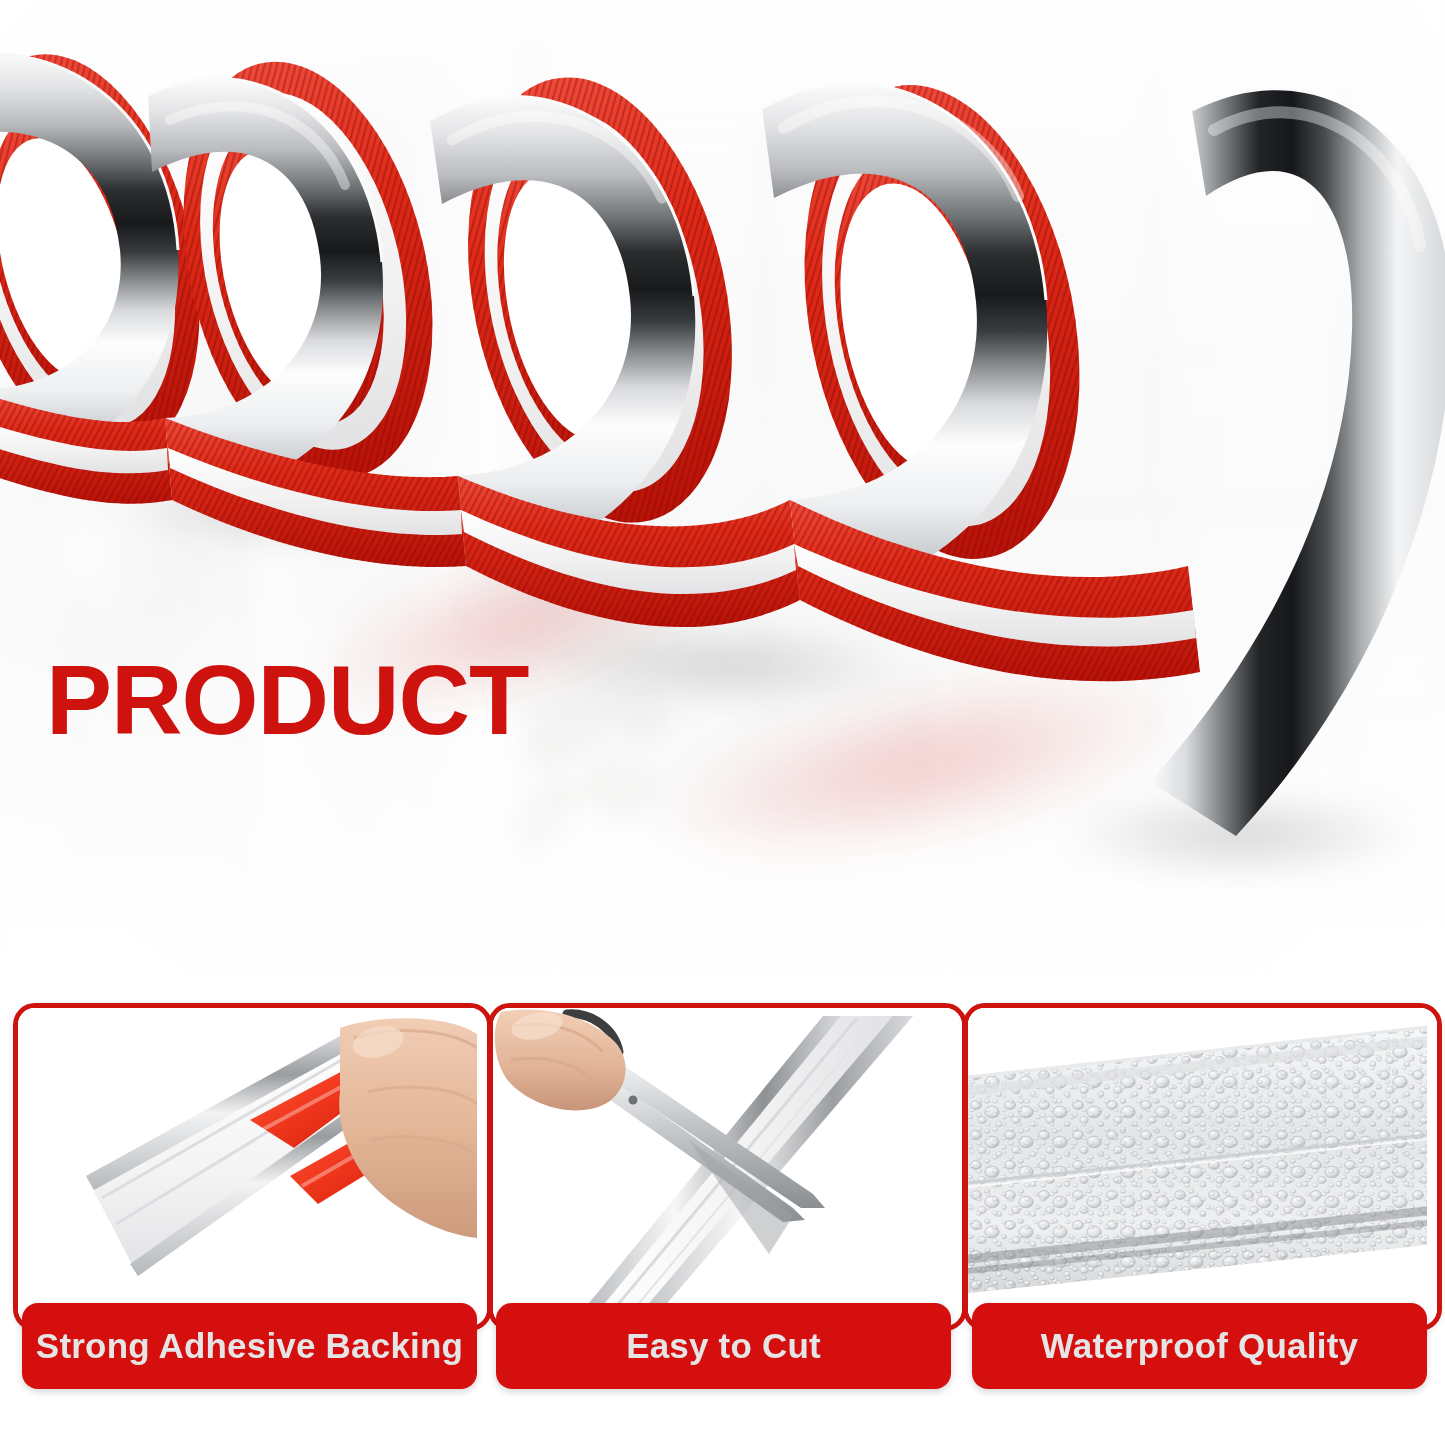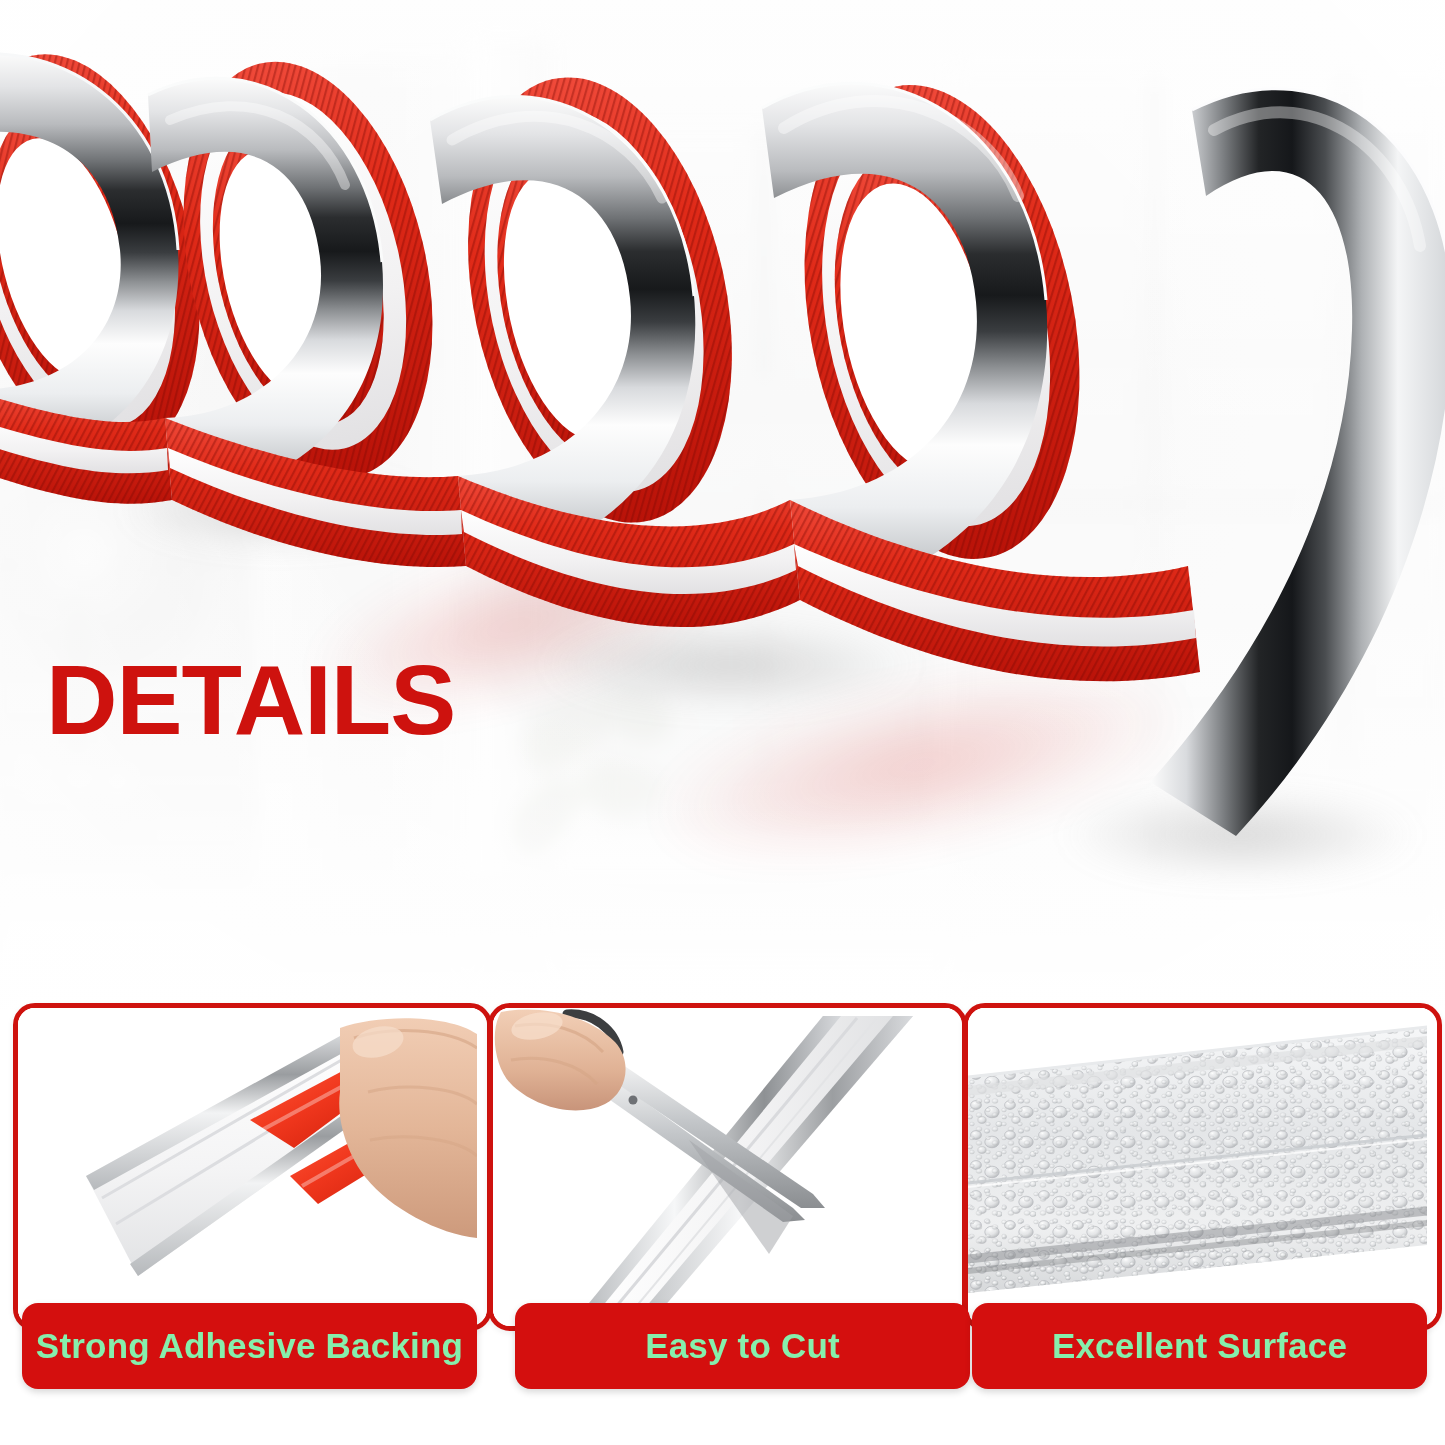--- a/index.html
+++ b/index.html
@@ -50,24 +50,24 @@
   
   .panels{position:absolute;left:0;top:1003px;width:1445px;height:442px;z-index:40;}
   .panel{position:absolute;top:0;width:469px;height:318px;
          border:5px solid #CE120E;border-radius:22px;background:#ffffff;overflow:hidden;
          box-shadow:0 2px 6px rgba(0,0,0,.07);}
   .panel.p1{left:13px;} .panel.p2{left:488px;} .panel.p3{left:963px;}
   .pfig{position:absolute;inset:0;overflow:hidden;background:#fff;}
   .caption{position:absolute;height:86px;border-radius:16px;background:#D40F0E;
            display:flex;align-items:center;justify-content:center;
            box-shadow:0 3px 7px rgba(0,0,0,.16);}
-  .caption span{color:#86efac;font-size:35px;font-weight:700;letter-spacing:.2px;white-space:nowrap;
+  .caption span{color:#e5e5e5;font-size:35px;font-weight:700;letter-spacing:.2px;white-space:nowrap;
                 font-family:"Liberation Sans","DejaVu Sans",sans-serif;}
   .caption.c1{left:22px;top:300px;width:455px;}
-  .caption.c2{left:515px;top:300px;width:455px;}
+  .caption.c2{left:496px;top:300px;width:455px;}
   .caption.c3{left:972px;top:300px;width:455px;}
 </style>
 </head>
 <body>
 
 <div id="stage">
 
   <div class="bg-room">
     <div class="blurlayer">
 
@@ -268,21 +268,21 @@
       <g opacity=".55">
         <path d="M 170,120 C 250,85 320,120 345,185" fill="none" stroke="#ffffff" stroke-width="10" stroke-linecap="round" opacity=".75"></path>
         <path d="M 452,140 C 540,88 630,128 662,198" fill="none" stroke="#ffffff" stroke-width="11" stroke-linecap="round" opacity=".75"></path>
         <path d="M 784,128 C 880,68 986,116 1018,196" fill="none" stroke="#ffffff" stroke-width="12" stroke-linecap="round" opacity=".75"></path>
         <path d="M 1214,130 C 1310,78 1404,148 1420,246" fill="none" stroke="#ffffff" stroke-width="12" stroke-linecap="round" opacity=".7"></path>
       </g>
     </svg>
   </div>
 
   <div class="headline">
-    <div class="ln">DETAILS</div>
+    <div class="ln">PRODUCT</div>
   </div>
 
   <div class="panels">
 
     <div class="panel p1">
       <div class="pfig">
         <svg width="459" height="308" viewBox="0 0 459 308">
           <defs>
             <linearGradient id="p1chrome" x1="0" y1="0" x2="0" y2="1">
               <stop offset="0%" stop-color="#d6d8da"></stop>
@@ -433,17 +433,17 @@
       </div>
     </div>
 
     <div class="caption c1">
       <span>Strong Adhesive Backing</span>
     </div>
     <div class="caption c2">
       <span>Easy to Cut</span>
     </div>
     <div class="caption c3">
-      <span>Excellent Surface</span>
+      <span>Waterproof Quality</span>
     </div>
   </div>
 
 </div>
 
 </body></html>

